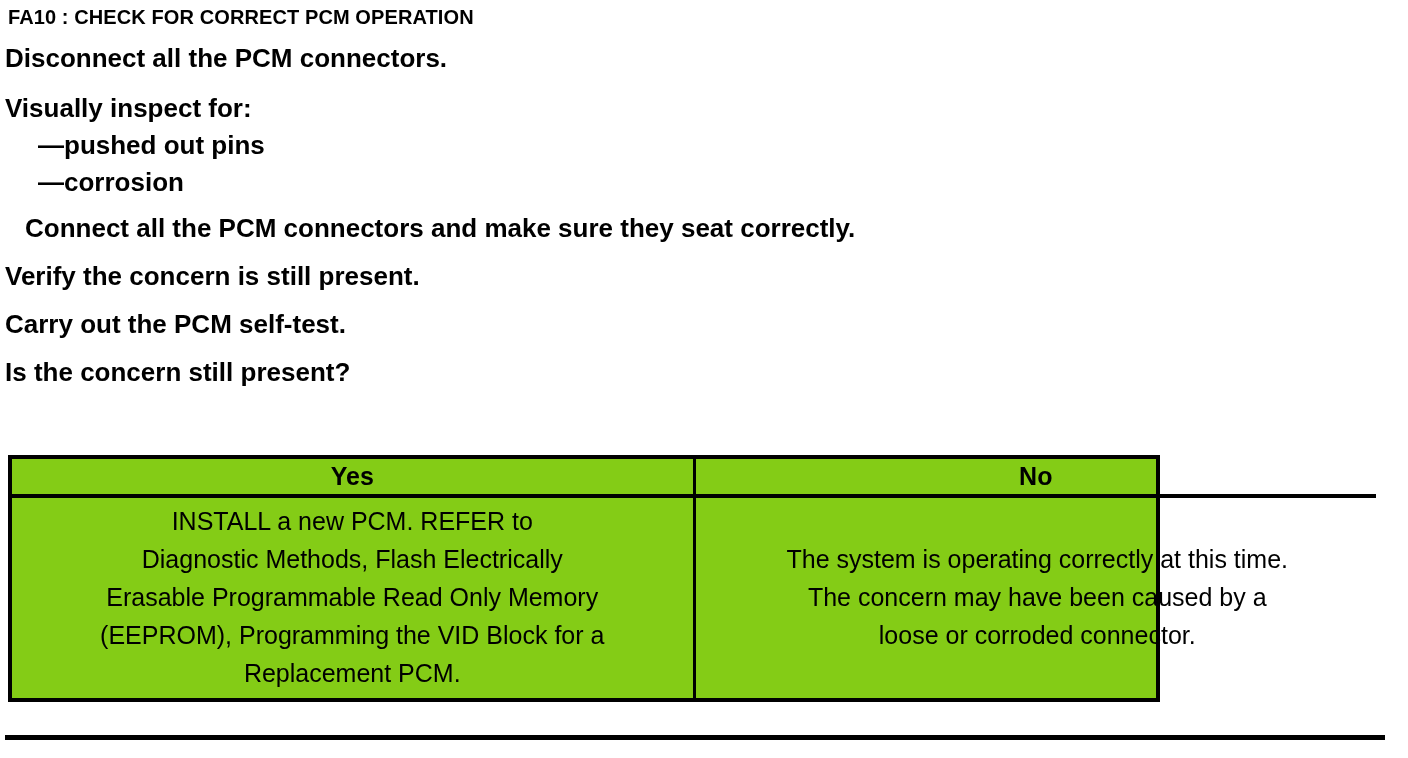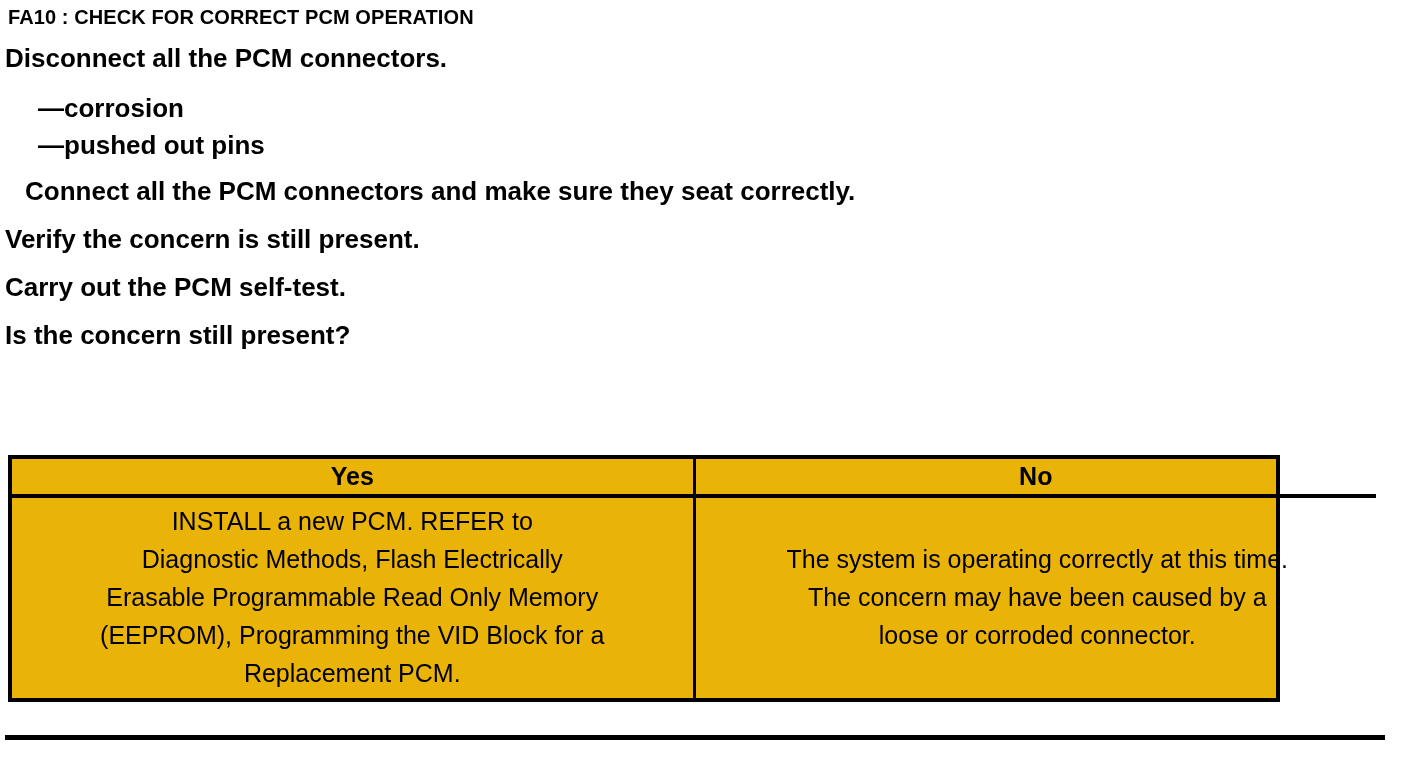--- a/index.html
+++ b/index.html
@@ -65,24 +65,24 @@
   .instr-line.after-dash {
     margin-top: 11px;
     margin-left: 20px;
   }
 
   
   .decision-table {
     position: absolute;
     left: 8px;
     top: 455px;
-    width: 1272px;
+    width: 1152px;
     border: 4px solid #000;
     border-collapse: collapse;
-    background: #eab308;
+    background: #84cc16;
     box-sizing: border-box;
   }
   .decision-table table {
     width: 100%;
     border-collapse: collapse;
     table-layout: fixed;
   }
   .decision-table col.c-yes { width: 682px; }
   .decision-table col.c-no  { width: 682px; }
 
@@ -131,22 +131,23 @@
 </style>
 </head>
 <body>
 
 <div class="page">
 
   <div class="step-title">FA10 : CHECK FOR CORRECT PCM OPERATION</div>
 
   <div class="instructions">
     <div class="instr-line">Disconnect all the PCM connectors.</div>
+    <div class="instr-line tight">Visually inspect for:</div>
+    <div class="instr-line dash">—pushed out pins</div>
     <div class="instr-line dash">—corrosion</div>
-    <div class="instr-line dash">—pushed out pins</div>
     <div class="instr-line after-dash">Connect all the PCM connectors and make sure they seat correctly.</div>
     <div class="instr-line">Verify the concern is still present.</div>
     <div class="instr-line">Carry out the PCM self-test.</div>
     <div class="instr-line question">Is the concern still present?</div>
   </div>
 
   <div class="decision-table">
     <table>
       <colgroup>
         <col class="c-yes">

